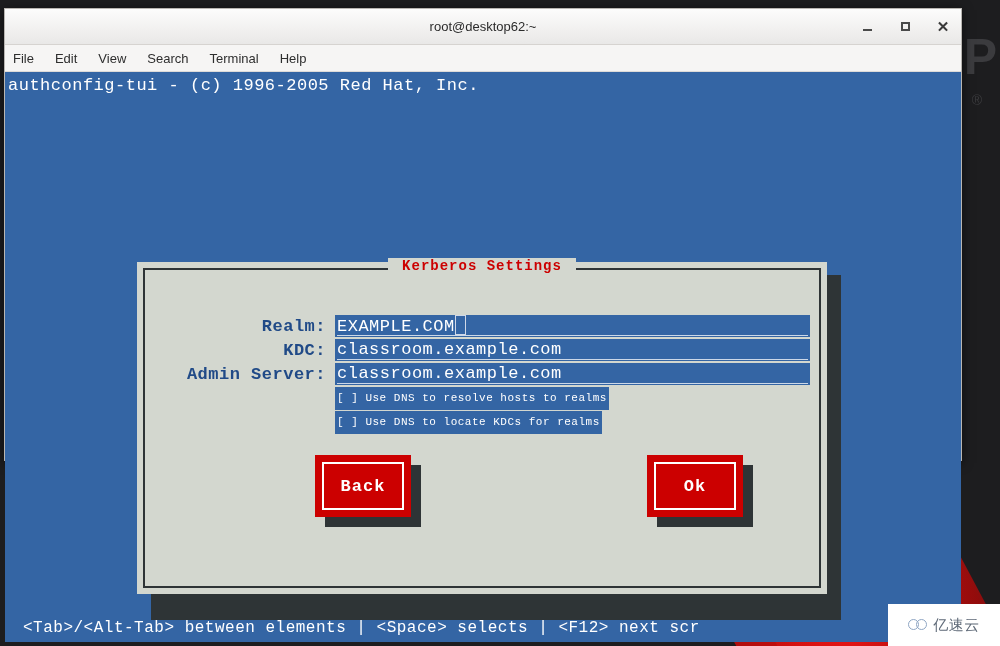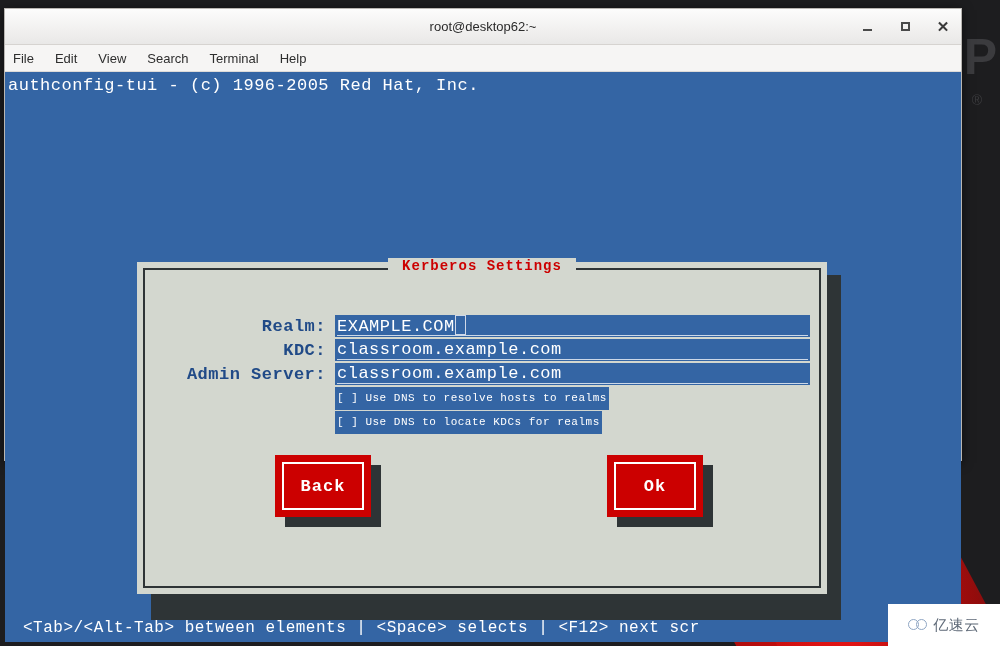--- a/index.html
+++ b/index.html
@@ -323,20 +323,21 @@
     position: absolute;
     left: 0;
     right: 0;
     top: 185px;
     height: 70px;
   }
   .btn-wrap {
     position: absolute;
     width: 96px;
     height: 62px;
+    margin-left: 40px;
   }
   .btn-wrap.back { left: 130px; }
   .btn-wrap.ok   { left: 462px; }
   .btn-shadow {
     position: absolute;
     left: 10px;
     top: 10px;
     width: 96px;
     height: 62px;
     background: #2e3436;

